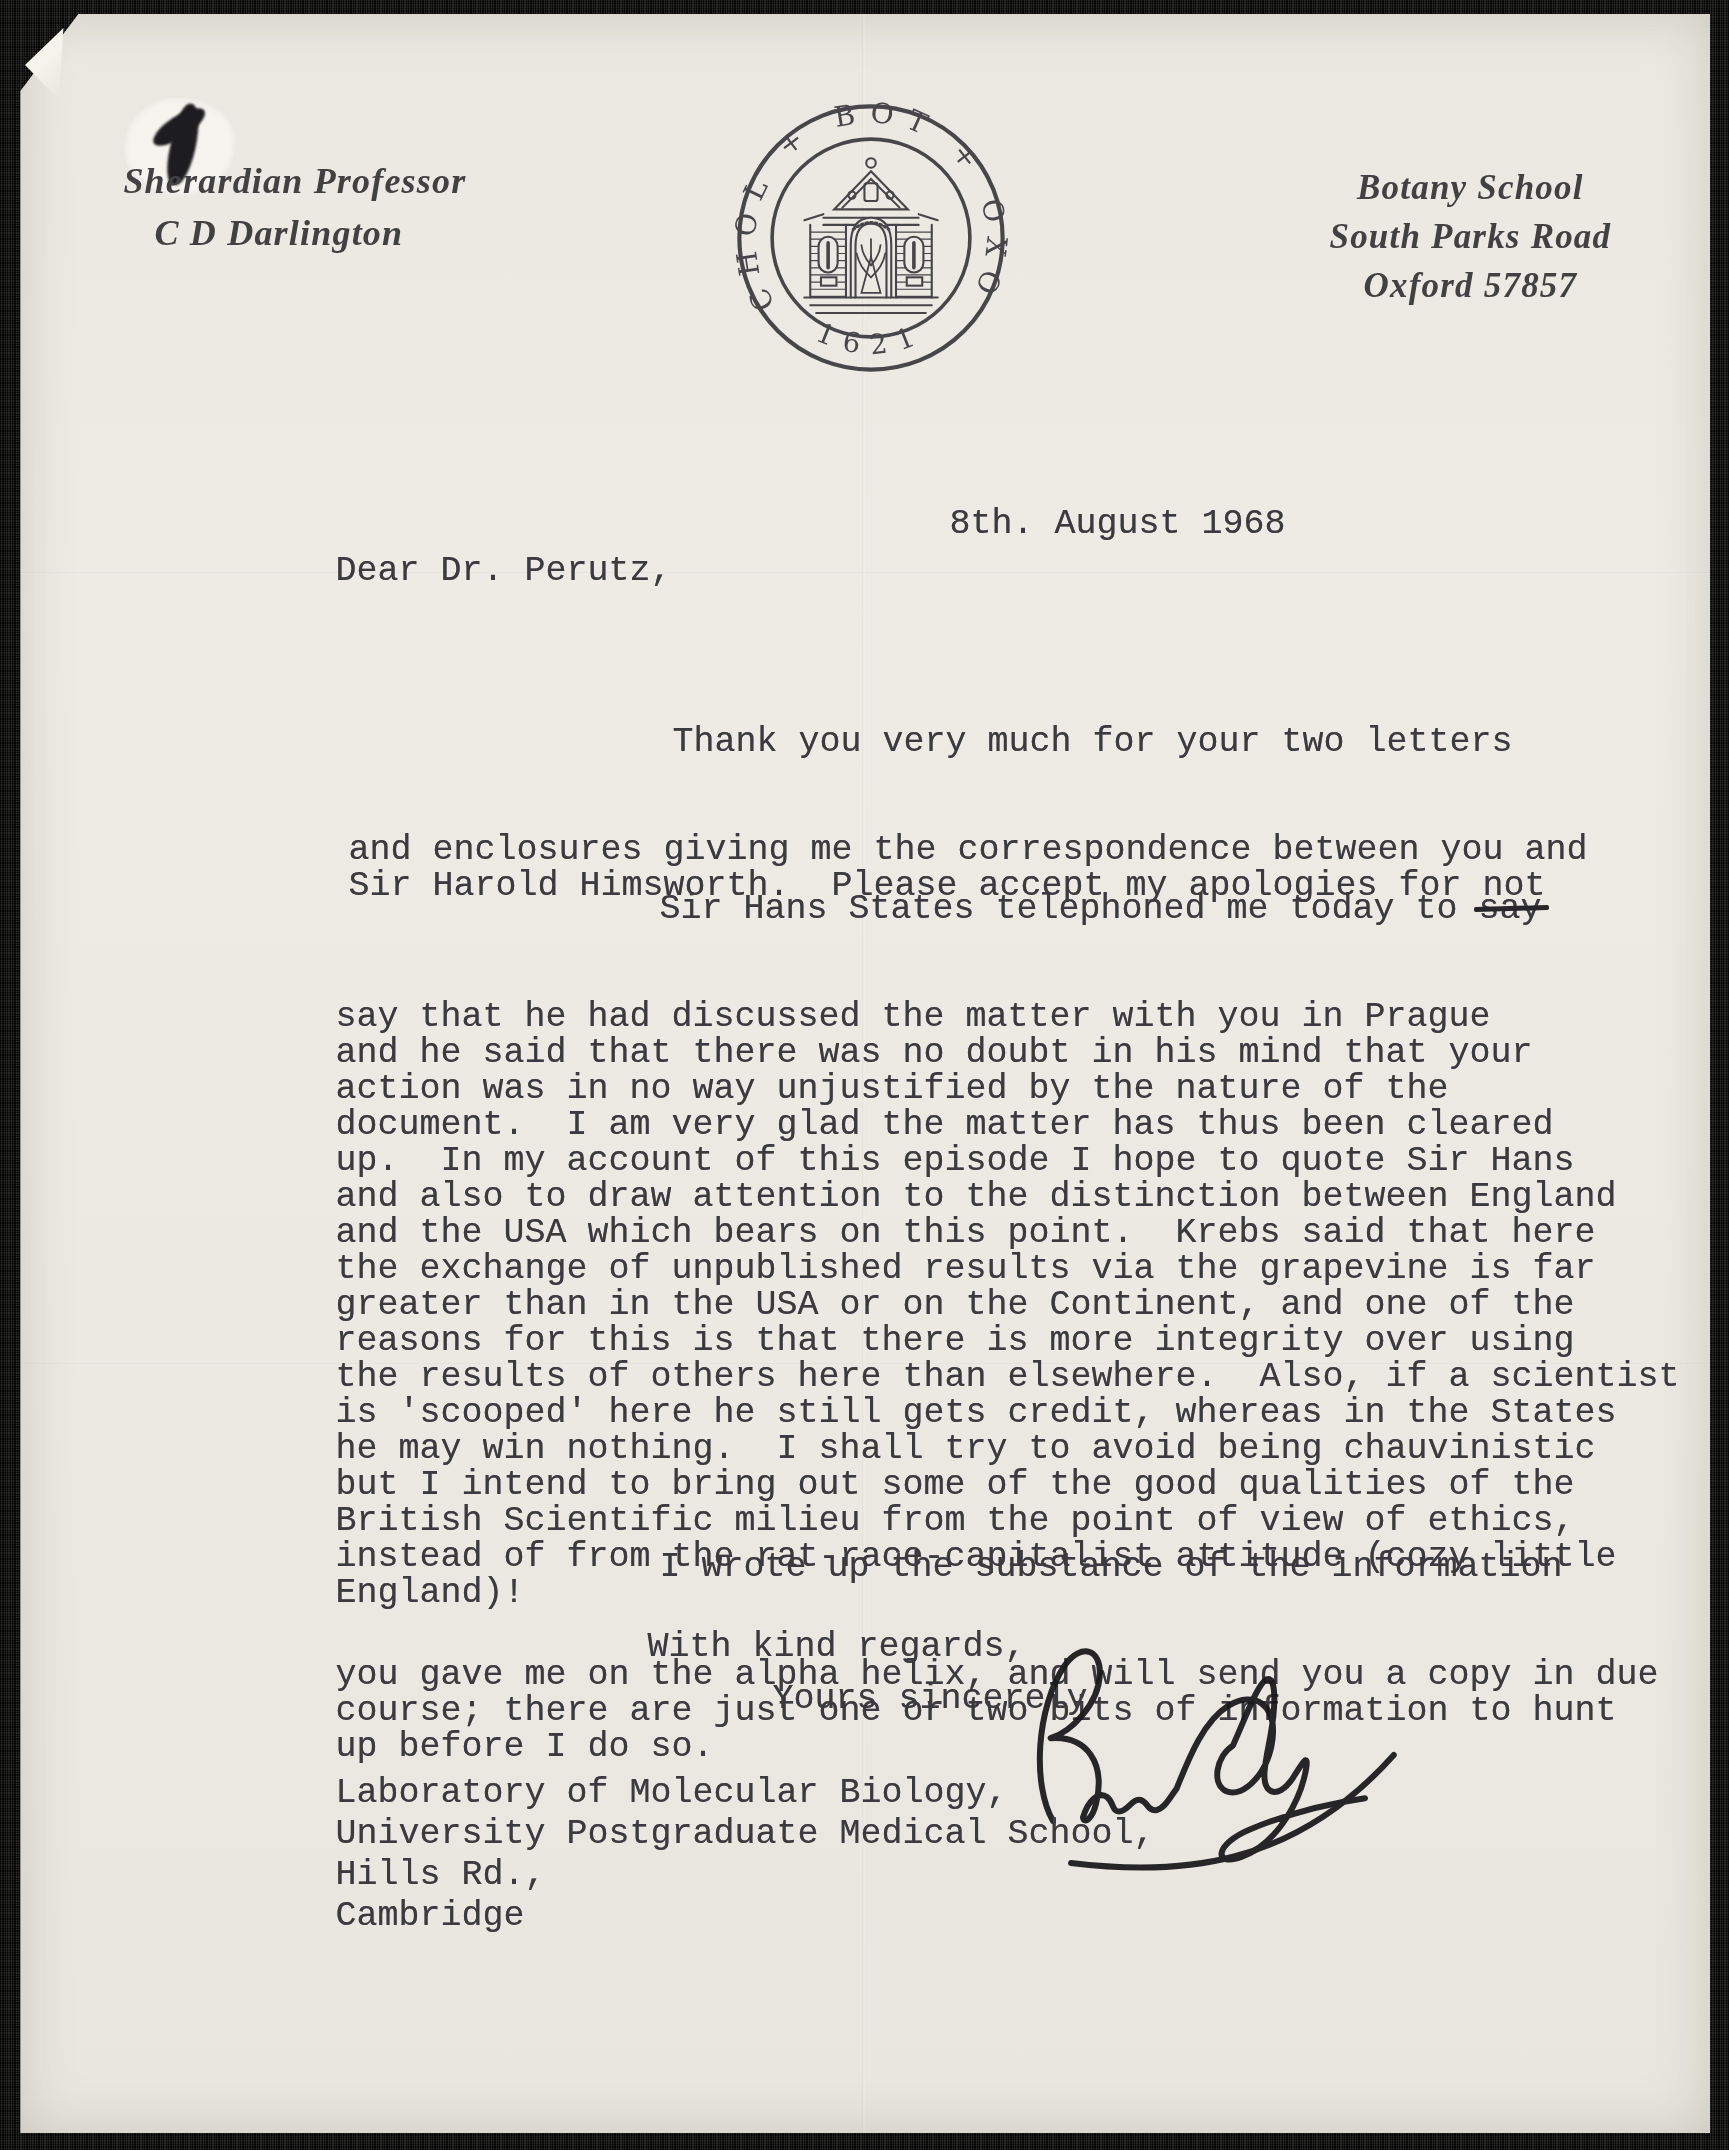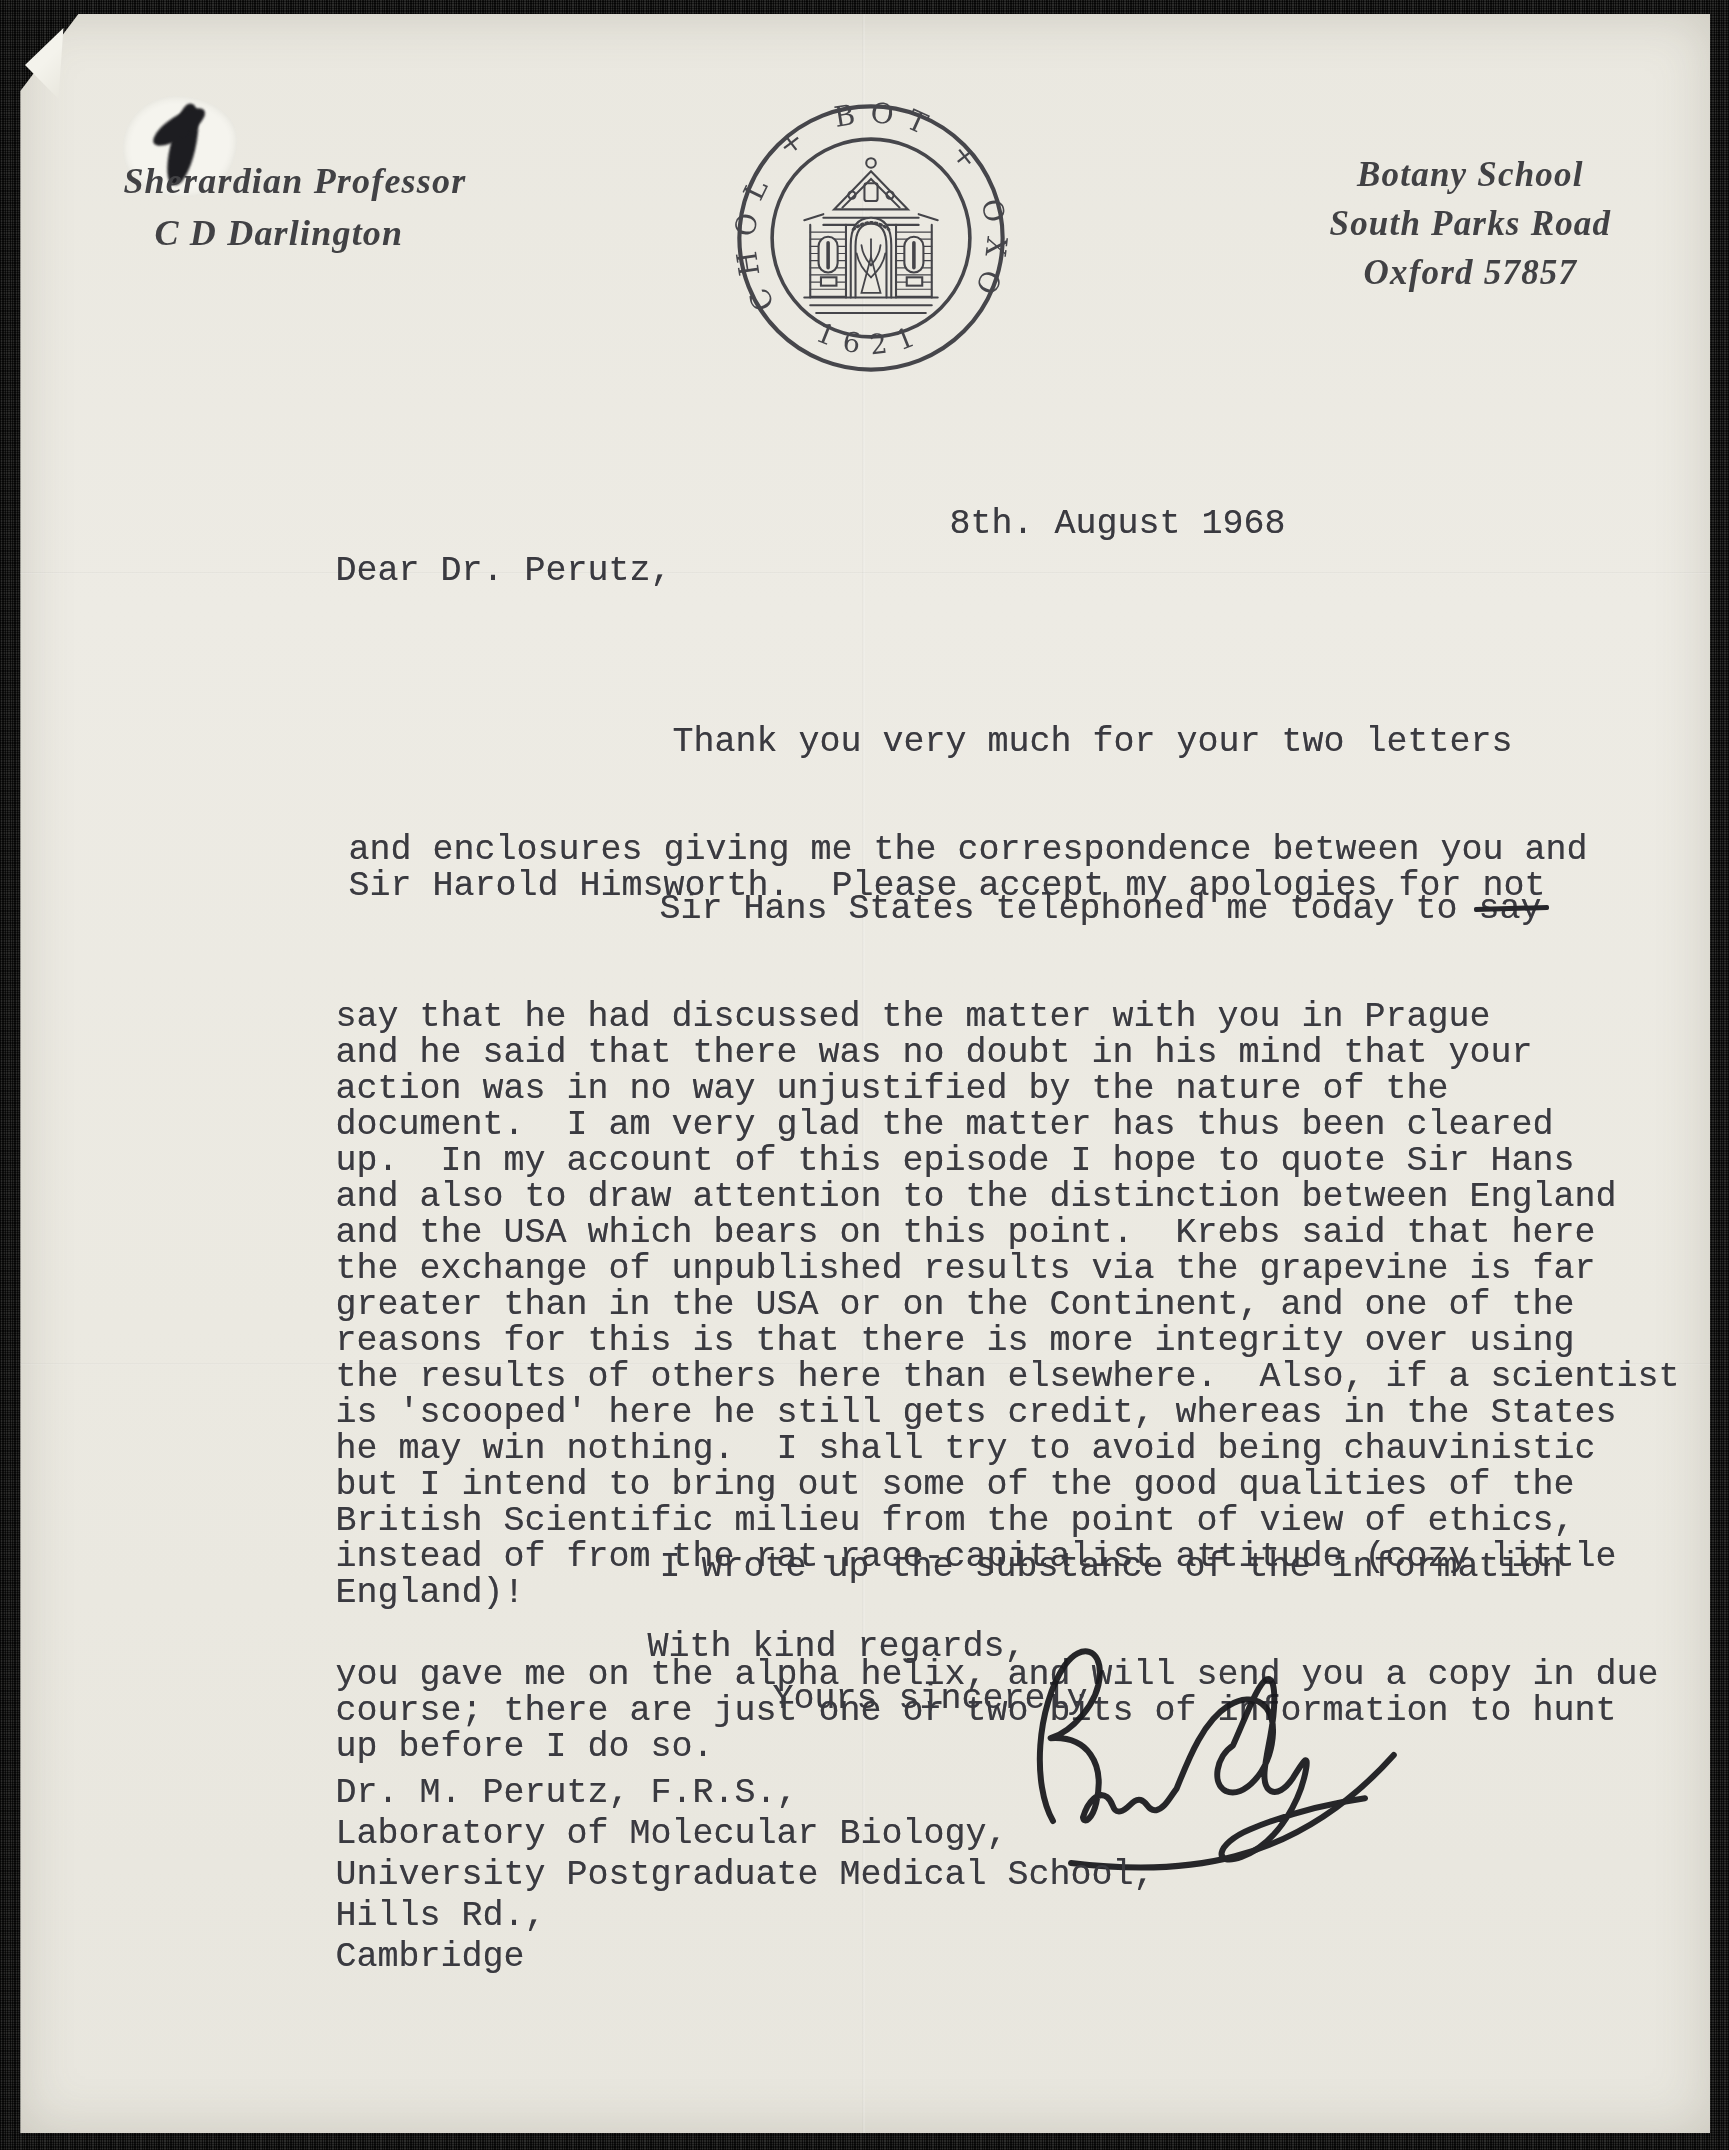--- a/index.html
+++ b/index.html
@@ -72,21 +72,21 @@
     font-style: italic;
     font-weight: 600;
     color: #414144;
     font-size: 36px;
     letter-spacing: 1.2px;
     white-space: pre;
   }
   .lh-left1 { left: 103px; top: 146px; }
   .lh-left2 { left: 134px; top: 198px; }
   .lh-right {
-    left: 1282px; top: 136px; width: 336px;
+    left: 1282px; top: 149px; width: 336px;
     text-align: center; line-height: 49px; font-size: 35px;
   }
 
   .seal { position: absolute; left: 714px; top: 87px; }
 
   .typed {
     position: absolute;
     font-family: "Liberation Mono", monospace;
     font-size: 35px;
     line-height: 36px;
@@ -242,20 +242,20 @@
                  C 474 262 466 296 480 308
                  C 492 318 508 306 520 288
                  C 536 262 546 246 542 272
                  C 534 320 498 396 434 420
                  C 386 437 390 398 448 374
                  C 516 346 584 330 640 322"></path>
         <path d="M 150 430 C 330 452 520 438 688 250"></path>
       </g>
     </svg>
 
-    <div class="typed recipient"><div class="line">Dr. M. Perutz, F.R.S.,</div><div class="line">Laboratory of Molecular Biology,</div><div class="line">University Postgraduate Medical School,</div><div class="line">Hills Rd.,</div><div class="line">Cambridge</div></div>
+    <div class="typed recipient"><div class="line">Laboratory of Molecular Biology,</div><div class="line">University Postgraduate Medical School,</div><div class="line">Hills Rd.,</div><div class="line">Cambridge</div></div>
 
   </div>
 
   <div class="fold-flap"></div>
 
 </div>
 
 
 </body></html>

